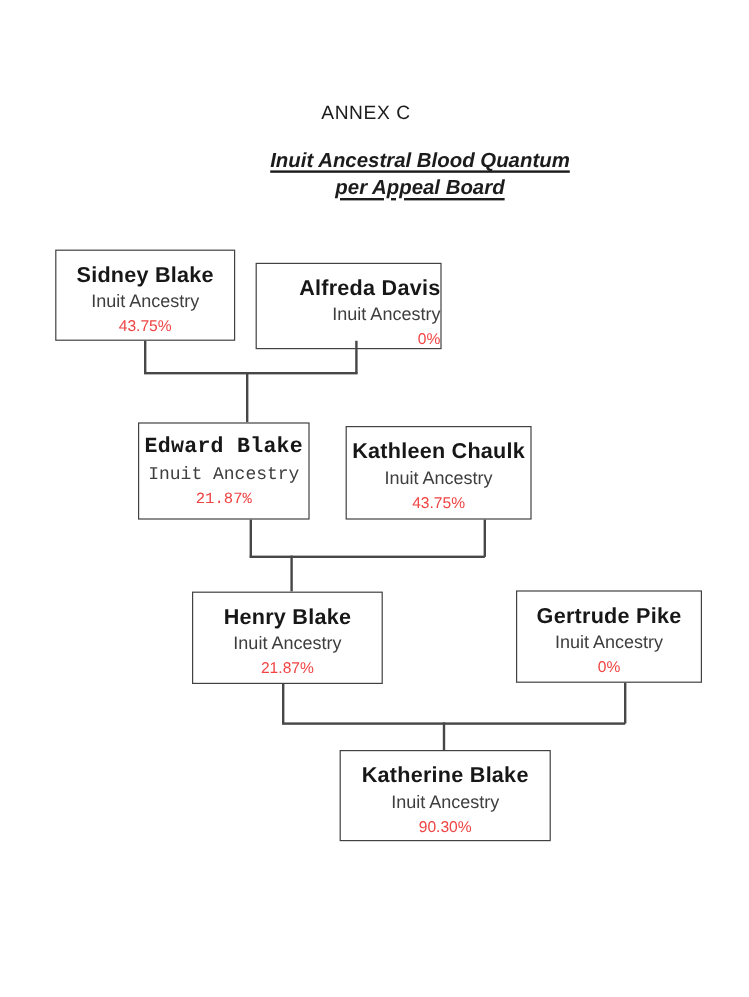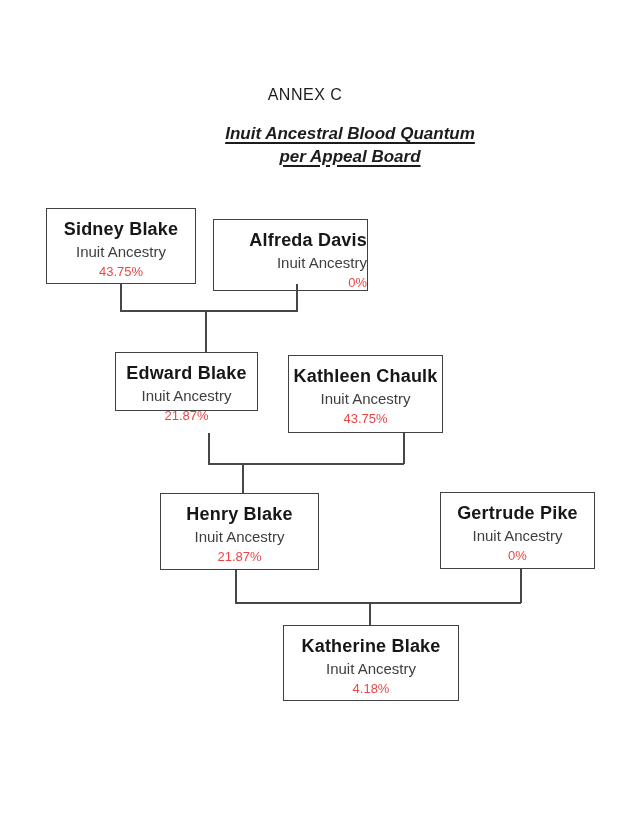--- a/index.html
+++ b/index.html
@@ -46,51 +46,51 @@
     <div class="pname">Alfreda Davis</div>
     <div class="plabel">Inuit Ancestry</div>
     <div class="ppct">0%</div>
   </div>
 
   <div class="line v" style="left:120px;top:284px;height:27px;"></div>
   <div class="line v" style="left:296px;top:284px;height:27px;"></div>
   <div class="line h" style="left:120px;top:310px;width:178px;"></div>
   <div class="line v" style="left:205px;top:310px;height:42px;"></div>
 
-  <div class="pbox" style="left:115px;top:352px;width:143px;height:59px;">
+  <div class="pbox" style="left:115px;top:352px;width:143px;height:81px;font-family:Liberation Mono, monospace;">
     <div class="pname">Edward Blake</div>
     <div class="plabel">Inuit Ancestry</div>
     <div class="ppct">21.87%</div>
   </div>
   <div class="pbox" style="left:288px;top:355px;width:155px;height:78px;">
     <div class="pname">Kathleen Chaulk</div>
     <div class="plabel">Inuit Ancestry</div>
     <div class="ppct">43.75%</div>
   </div>
 
   <div class="line v" style="left:208px;top:433px;height:31px;"></div>
   <div class="line v" style="left:403px;top:433px;height:31px;"></div>
   <div class="line h" style="left:208px;top:463px;width:196px;"></div>
   <div class="line v" style="left:242px;top:463px;height:30px;"></div>
 
   <div class="pbox" style="left:160px;top:493px;width:159px;height:77px;">
     <div class="pname">Henry Blake</div>
     <div class="plabel">Inuit Ancestry</div>
     <div class="ppct">21.87%</div>
   </div>
-  <div class="pbox" style="left:430px;top:492px;width:155px;height:77px;margin-left:10px;">
+  <div class="pbox" style="left:430px;top:492px;width:155px;height:77px;">
     <div class="pname">Gertrude Pike</div>
     <div class="plabel">Inuit Ancestry</div>
     <div class="ppct">0%</div>
   </div>
 
   <div class="line v" style="left:235px;top:570px;height:33px;"></div>
   <div class="line v" style="left:520px;top:569px;height:34px;"></div>
   <div class="line h" style="left:235px;top:602px;width:286px;"></div>
   <div class="line v" style="left:369px;top:602px;height:23px;"></div>
 
   <div class="pbox" style="left:283px;top:625px;width:176px;height:76px;">
     <div class="pname">Katherine Blake</div>
     <div class="plabel">Inuit Ancestry</div>
-    <div class="ppct">4.18%</div>
+    <div class="ppct">90.30%</div>
   </div>
 
 </div>
 
 </body></html>

